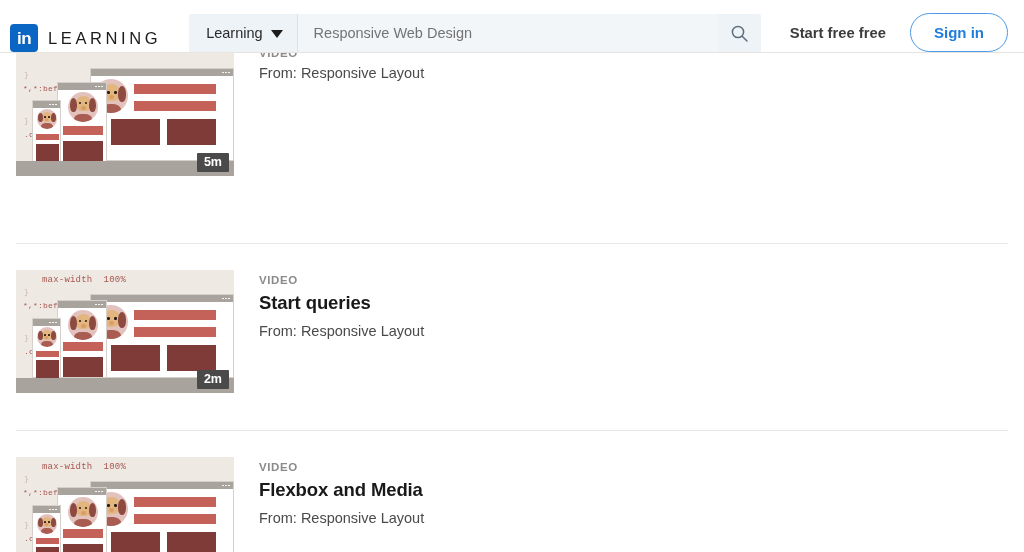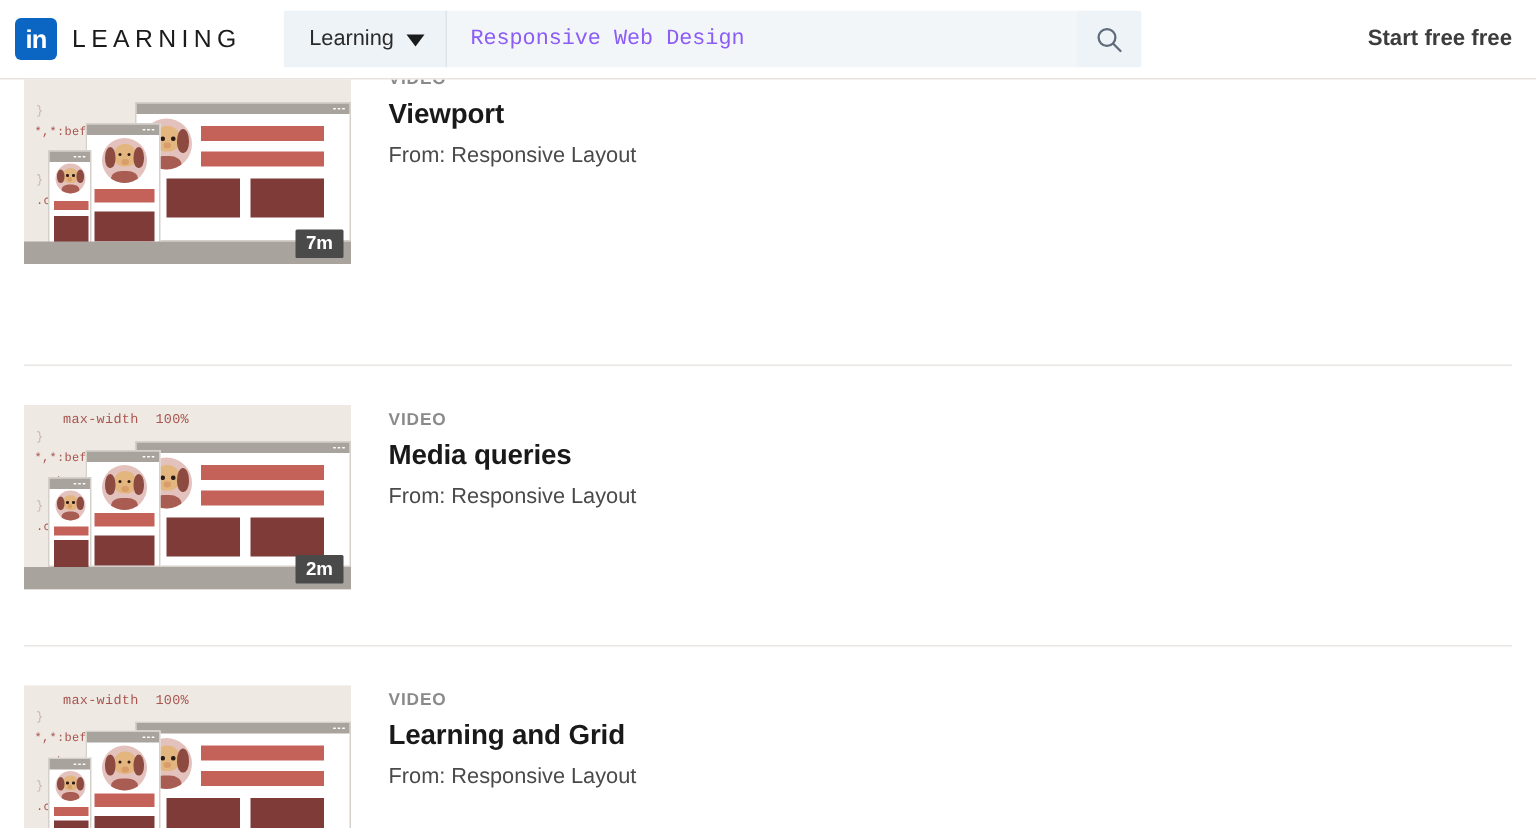--- a/index.html
+++ b/index.html
@@ -13,21 +13,21 @@
   }
 
   
   .header {
     position: relative;
     height: 53px;
     width: 1024px;
     background: #ffffff;
     border-bottom: 1px solid #e6e3e0;
     display: flex;
-    align-items: center;
+    align-items: flex-end;
     z-index: 20;
   }
   .brand {
     display: flex;
     align-items: center;
     margin-left: 10px;
     flex: 0 0 auto;
   }
   .li-logo {
     width: 28px;
@@ -81,22 +81,22 @@
     border-top: 8px solid #1b1b1b;
     margin-top: 2px;
   }
   .search-field {
     flex: 1;
     background: #f3f6f9;
     border: none;
     outline: none;
     padding: 0 16px;
     font-size: 14.5px;
-    color: #8b5cf6;
-    font-family: Liberation Mono, monospace;
+    color: #737373;
+    font-family: Liberation Sans, sans-serif;
   }
   .search-btn {
     width: 43px;
     background: #eef3f8;
     border: none;
     display: flex;
     align-items: center;
     justify-content: center;
     cursor: pointer;
   }
@@ -296,20 +296,21 @@
         <svg width="19" height="19" viewBox="0 0 19 19">
           <circle cx="8" cy="8" r="5.6" fill="none" stroke="#5d6b7a" stroke-width="1.5"></circle>
           <line x1="12.2" y1="12.2" x2="17" y2="17" stroke="#5d6b7a" stroke-width="1.5" stroke-linecap="round"></line>
         </svg>
       </span>
     </button>
   </div>
 
   <div class="header-right">
     <span class="free-trial">Start free free</span>
+    <button class="signin-btn">Sign in</button>
   </div>
 </div>
 
 <div class="results">
 
   <div class="result-item" style="height:151px;margin-top:0;">
     <div class="thumb" style="margin-top:-9px;height:132px;">
       <div class="code-bg"></div>
       <div class="code-line code-dim" style="left:8px;top:26px;">}</div>
       <div class="code-line" style="left:7px;top:40px;">*,*:bef</div>
@@ -377,26 +378,25 @@
             <div class="dog-ear" style="left:1px;top:4px;width:5px;height:9px;"></div>
             <div class="dog-ear" style="left:14px;top:4px;width:5px;height:9px;"></div>
             <div class="dog-eye" style="left:7px;top:7px;width:1.7px;height:1.7px;"></div>
             <div class="dog-eye" style="left:11px;top:7px;width:1.7px;height:1.7px;"></div>
             <div class="dog-snout" style="left:8px;top:9px;width:3px;height:2.5px;"></div>
           </div>
         </div>
       </div>
 
       <div class="floor"></div>
-      <div class="duration">7m</div>
+      <div class="duration">5m</div>
     </div>
 
     <div class="meta" style="padding-top:0;margin-top:-6px;">
       <div class="kicker">VIDEO</div>
-      <div class="title">Viewport</div>
       <div class="from">From: Responsive Layout</div>
     </div>
   </div>
 
   <div class="divider" style="margin-top:39px;"></div>
 
   <div class="result-item" style="margin-top:26px;">
     <div class="thumb">
       <div class="code-bg"></div>
       <div class="code-line" style="left:26px;top:5px;font-size:9px;">max-width  100%</div>
@@ -471,21 +471,21 @@
           </div>
         </div>
       </div>
 
       <div class="floor"></div>
       <div class="duration">2m</div>
     </div>
 
     <div class="meta">
       <div class="kicker">VIDEO</div>
-      <div class="title">Media queries</div>
+      <div class="title">Start queries</div>
       <div class="from">From: Responsive Layout</div>
     </div>
   </div>
 
   <div class="divider" style="margin-top:37px;"></div>
 
   <div class="result-item" style="margin-top:26px;">
     <div class="thumb">
       <div class="code-bg"></div>
       <div class="code-line" style="left:26px;top:5px;font-size:9px;">max-width  100%</div>
@@ -558,18 +558,18 @@
             <div class="dog-eye" style="left:11px;top:7px;width:1.7px;height:1.7px;"></div>
             <div class="dog-snout" style="left:8px;top:9px;width:3px;height:2.5px;"></div>
           </div>
         </div>
       </div>
 
     </div>
 
     <div class="meta">
       <div class="kicker">VIDEO</div>
-      <div class="title">Learning and Grid</div>
+      <div class="title">Flexbox and Media</div>
       <div class="from">From: Responsive Layout</div>
     </div>
   </div>
 
 </div>
 
 </body></html>

